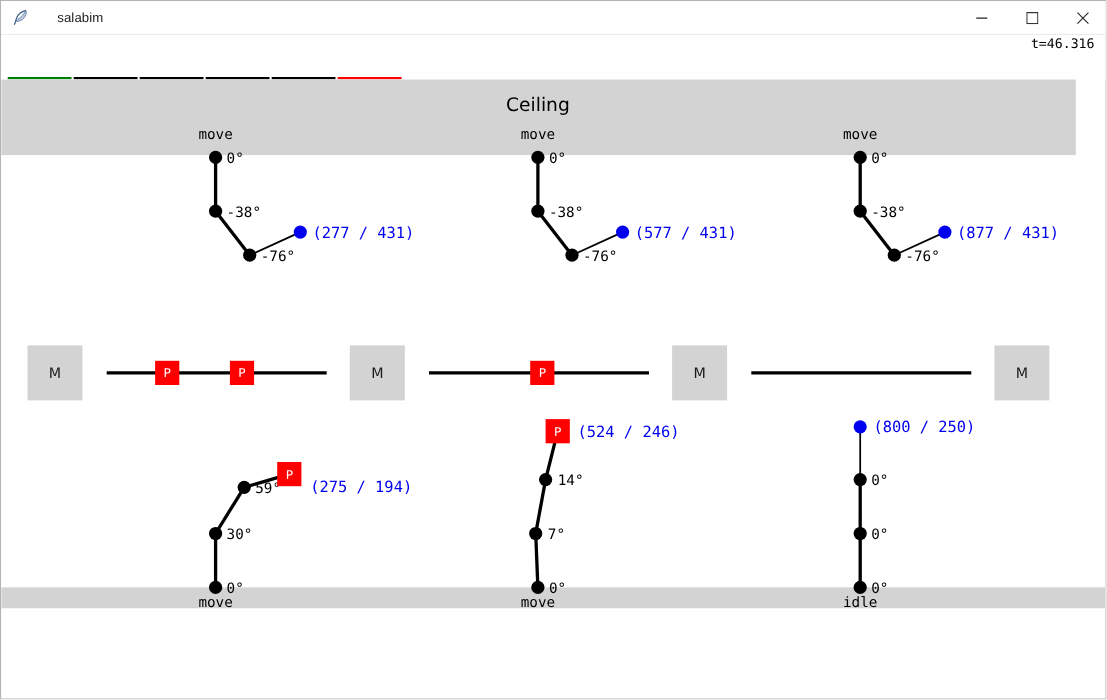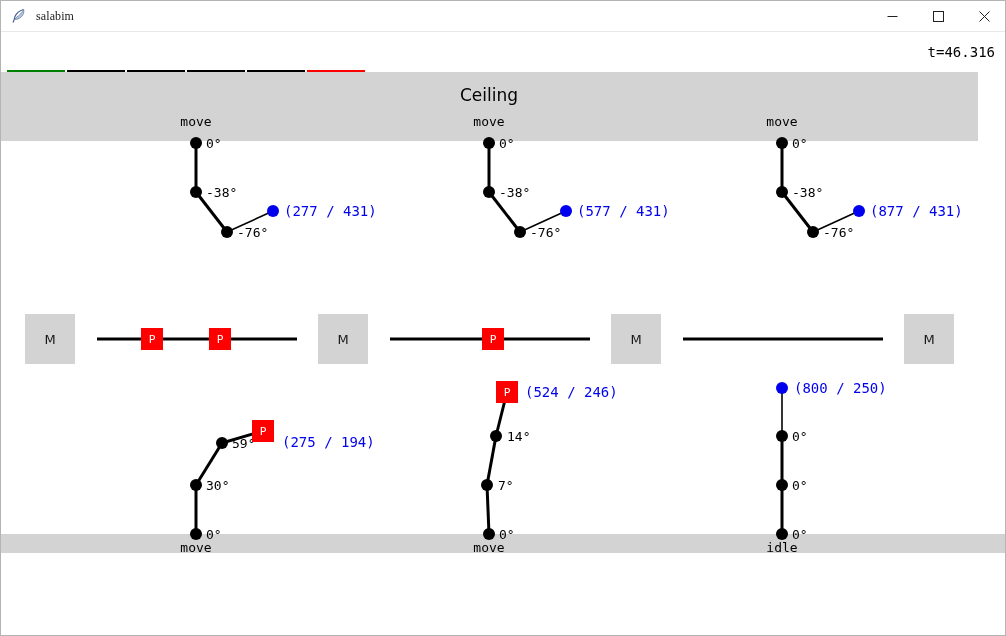--- a/index.html
+++ b/index.html
@@ -26,24 +26,25 @@
     background: #ffffff;
     border-bottom: 1px solid #e8e8e8;
     display: flex; align-items: center;
   }
   #title-icon {
     width: 16px; height: 16px;
     margin-left: 10px; margin-right: 9px;
     display: block;
   }
   #title-text {
-    font-family: Liberation Serif, serif;
+    font-family: Liberation Sans, sans-serif;
     font-size: 12px;
     color: #1a1a1a;
     letter-spacing: 0.1px;
+    margin-left: 16px;
   }
   #winbuttons {
     margin-left: auto;
     display: flex; height: 31px;
   }
   .winbtn {
     width: 46px; height: 31px;
     display: flex; align-items: center; justify-content: center;
     color: #202020;
     cursor: default;
@@ -71,23 +72,23 @@
     position: absolute;
     font-family: "DejaVu Sans", sans-serif;
     font-size: 12px;
     color: #000000;
     white-space: nowrap;
   }
 
   
   #time-display {
     position: absolute;
-    right: 10px; top: 43px;
-    font-family: "DejaVu Sans Mono", monospace;
-    font-size: 14px;
+    right: 10px; top: 32px;
+    font-family: "DejaVu Sans Mono", monospace;
+    font-size: 12px;
     color: #000000;
     letter-spacing: 0px;
   }
 
   
   #canvas {
     position: absolute;
     left: 0; top: 71px;
     width: 1004px; height: 481px;
     background: #ffffff;

